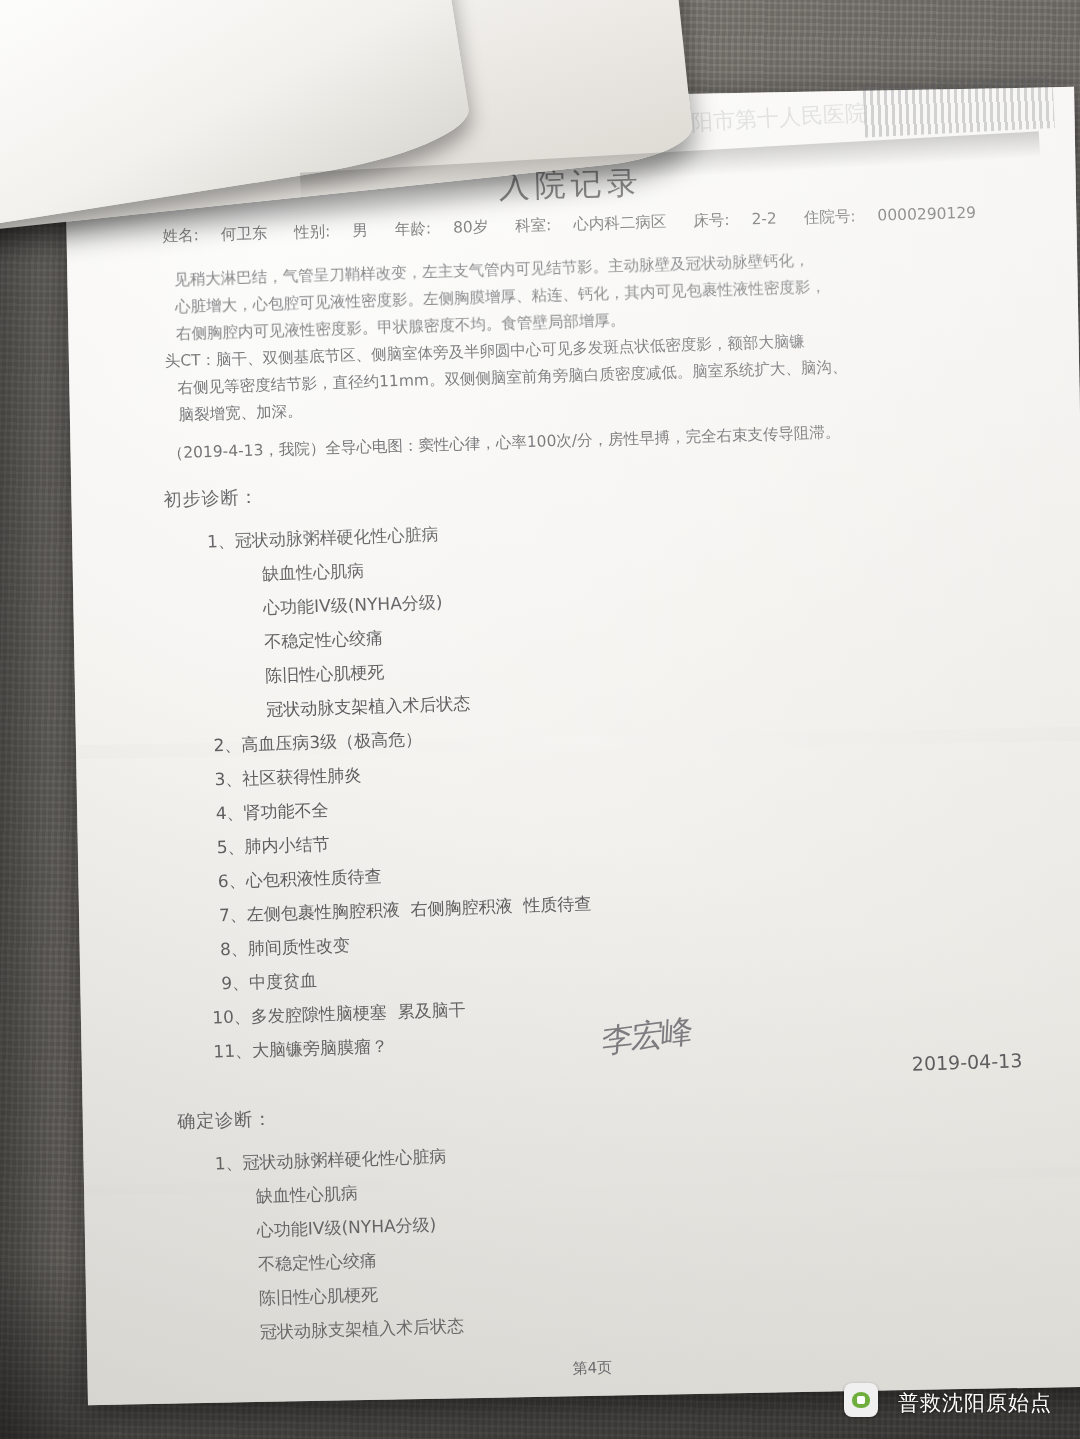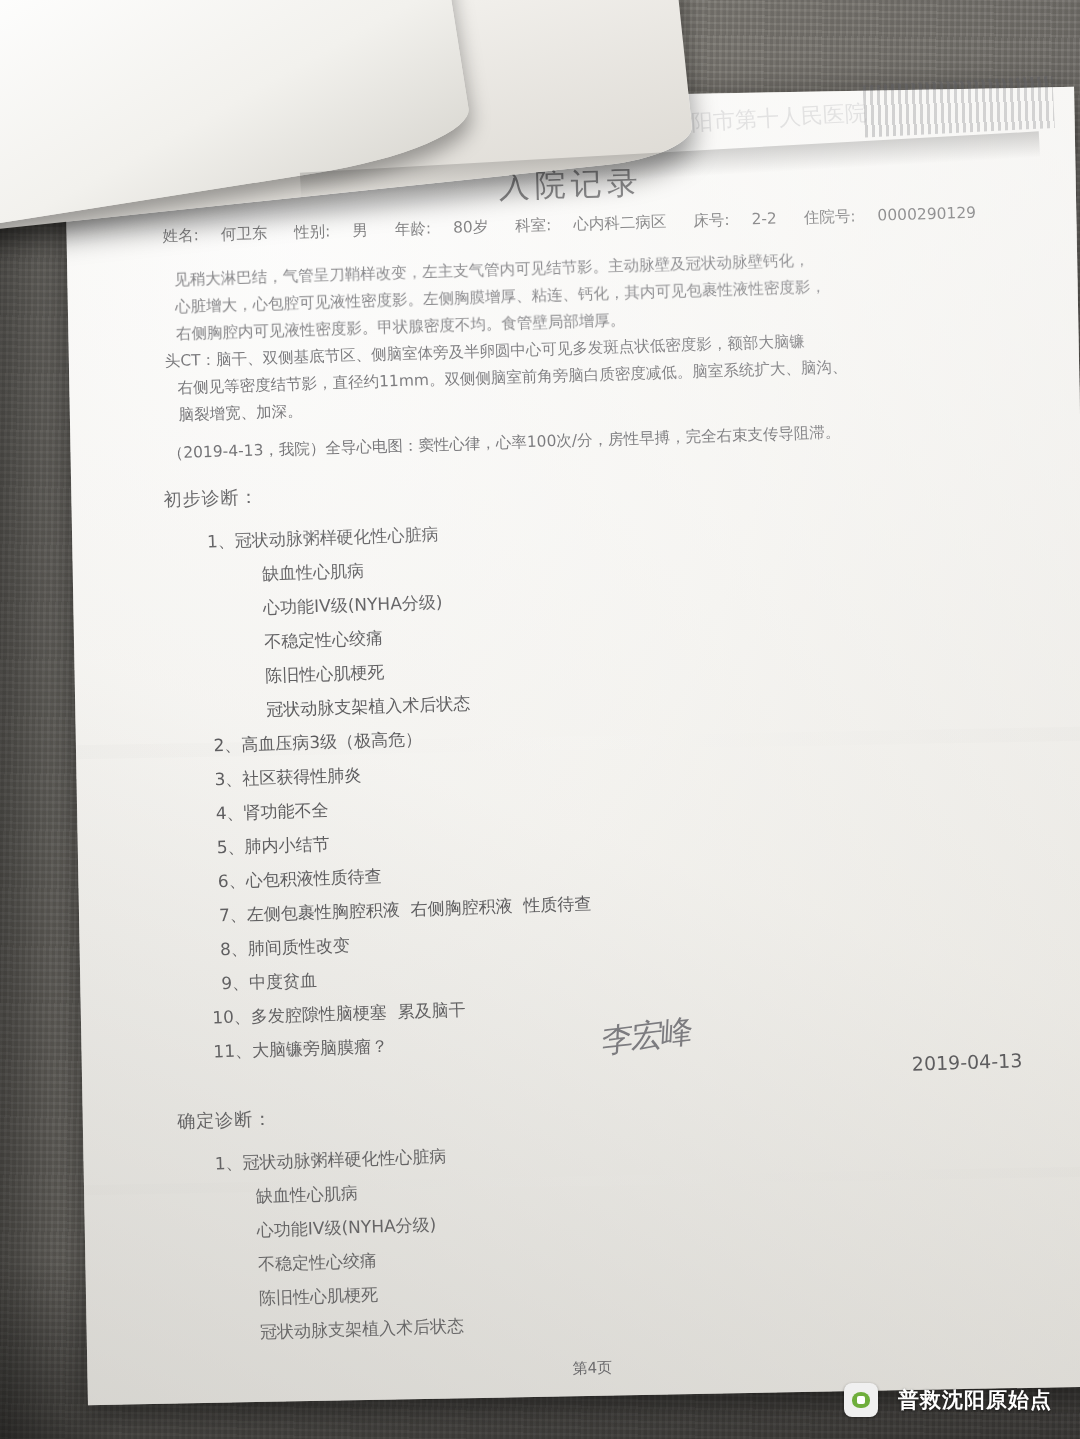--- a/index.html
+++ b/index.html
@@ -239,24 +239,23 @@
     color: #33333a;
     transform: rotate(-0.7deg);
   }
 
   
   .watermark {
     position: absolute;
     right: 18px;
     bottom: 16px;
     display: flex;
-    align-items: center;
+    align-items: flex-end;
     gap: 20px;
     padding: 6px 10px;
-    font-weight: bold;
   }
   .wm-logo {
     width: 34px; height: 34px;
     border-radius: 8px;
     background: #f0f0f0;
     position: relative;
     flex: none;
     box-shadow: 0 1px 3px rgba(0,0,0,0.4);
   }
   .wm-logo::before {

